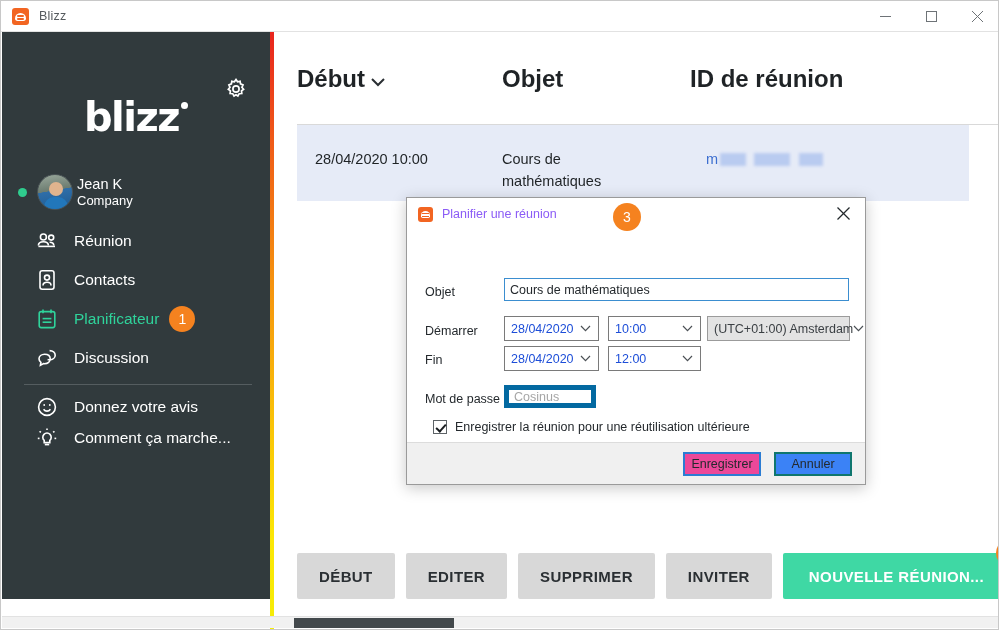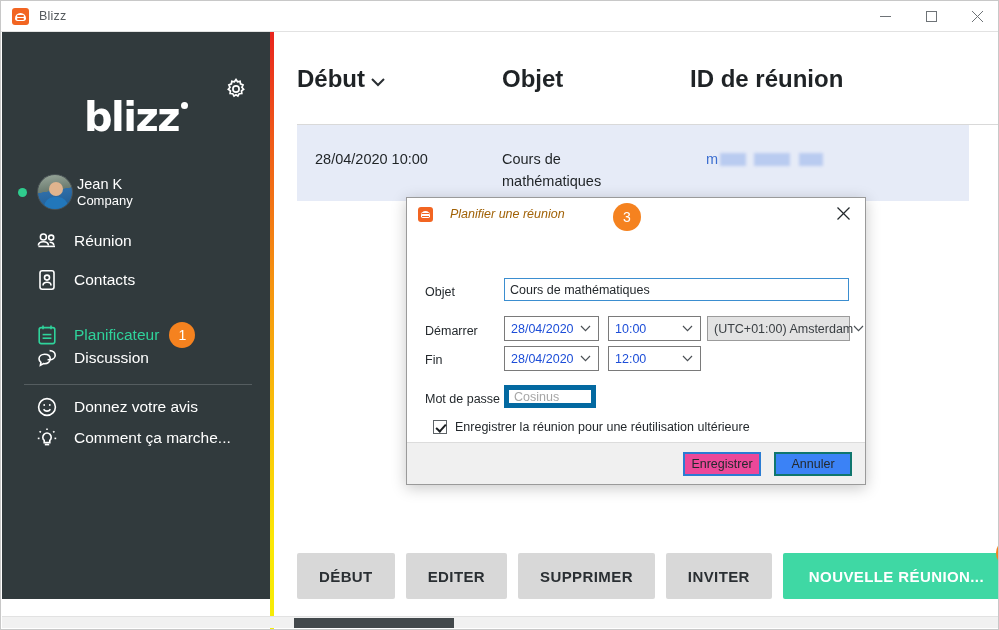--- a/index.html
+++ b/index.html
@@ -237,21 +237,21 @@
     left: 3px; top: 4px; width: 9px; height: 7px;
     border-radius: 5px 5px 2px 2px; background: #ffffff;
   }
   #dlg-icon::after {
     content: ""; position: absolute;
     left: 4px; top: 6px; width: 7px; height: 1px;
     background: #f26522;
     box-shadow: 0 3px 0 0 #f26522;
   }
   #dlg-title {
-    margin-left: 17px; font-size: 12.5px; color: #a16207; font-style: italic;
+    margin-left: 9px; font-size: 12.5px; color: #8b5cf6;
   }
   #badge-3 {
     position: absolute; left: 206px; top: 5px;
     width: 28px; height: 28px; border-radius: 50%;
     background: #f5821f; color: #ffffff; font-size: 14px;
     display: flex; align-items: center; justify-content: center;
   }
   #dlg-close {
     position: absolute; right: 0; top: 0;
     width: 44px; height: 31px;
@@ -382,21 +382,21 @@
       <span class="nav-icon">
         <svg width="24" height="24" viewBox="0 0 24 24" fill="none" stroke="currentColor" stroke-width="1.6">
           <rect x="5" y="2.8" width="14" height="18.4" rx="2.2"></rect>
           <circle cx="12" cy="9.6" r="2.5"></circle>
           <path d="M8 17.4c0-2.1 1.8-3.2 4-3.2s4 1.1 4 3.2"></path>
         </svg>
       </span>
       <span class="nav-label">Contacts</span>
     </div>
 
-    <div class="nav-item active" style="top:284px">
+    <div class="nav-item active" style="top:268px">
       <span class="nav-icon">
         <svg width="24" height="24" viewBox="0 0 24 24" fill="none" stroke="currentColor" stroke-width="1.6">
           <rect x="4.2" y="4.6" width="15.6" height="16" rx="2"></rect>
           <line x1="8" y1="2.6" x2="8" y2="6.2"></line>
             <line x1="16" y1="2.6" x2="16" y2="6.2"></line>
           <line x1="7.6" y1="11.6" x2="16.4" y2="11.6"></line>
           <line x1="7.6" y1="15.2" x2="16.4" y2="15.2"></line>
         </svg>
       </span>
       <span class="nav-label">Planificateur</span>

